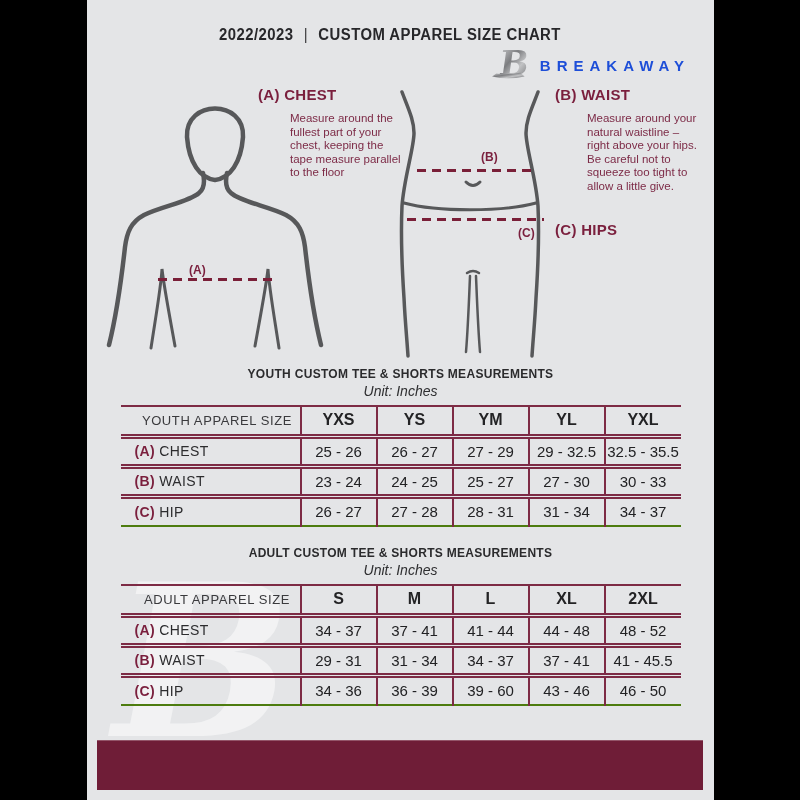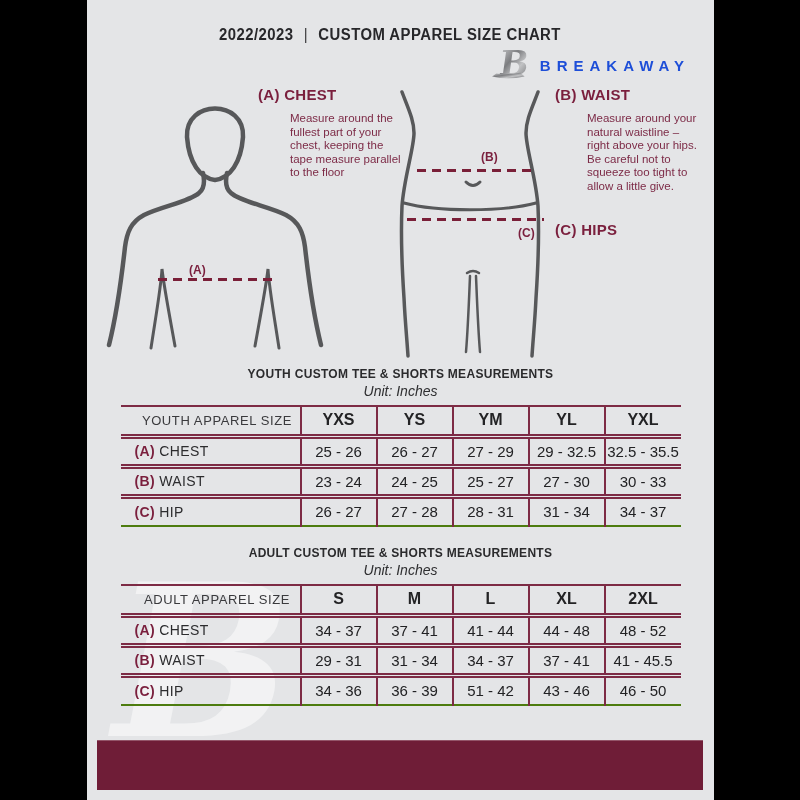--- a/index.html
+++ b/index.html
@@ -242,21 +242,21 @@
             <td class="val">29 - 31</td>
             <td class="val">31 - 34</td>
             <td class="val">34 - 37</td>
             <td class="val">37 - 41</td>
             <td class="val">41 - 45.5</td>
           </tr>
           <tr>
             <td class="rowlabel"><span class="prefix">(C)</span>HIP</td>
             <td class="val">34 - 36</td>
             <td class="val">36 - 39</td>
-            <td class="val">51 - 42</td>
+            <td class="val">39 - 60</td>
             <td class="val">43 - 46</td>
             <td class="val">46 - 50</td>
           </tr>
         </tbody>
     </table>
   </div>
 
   <div class="footer-bar"></div>
 
 </div>

